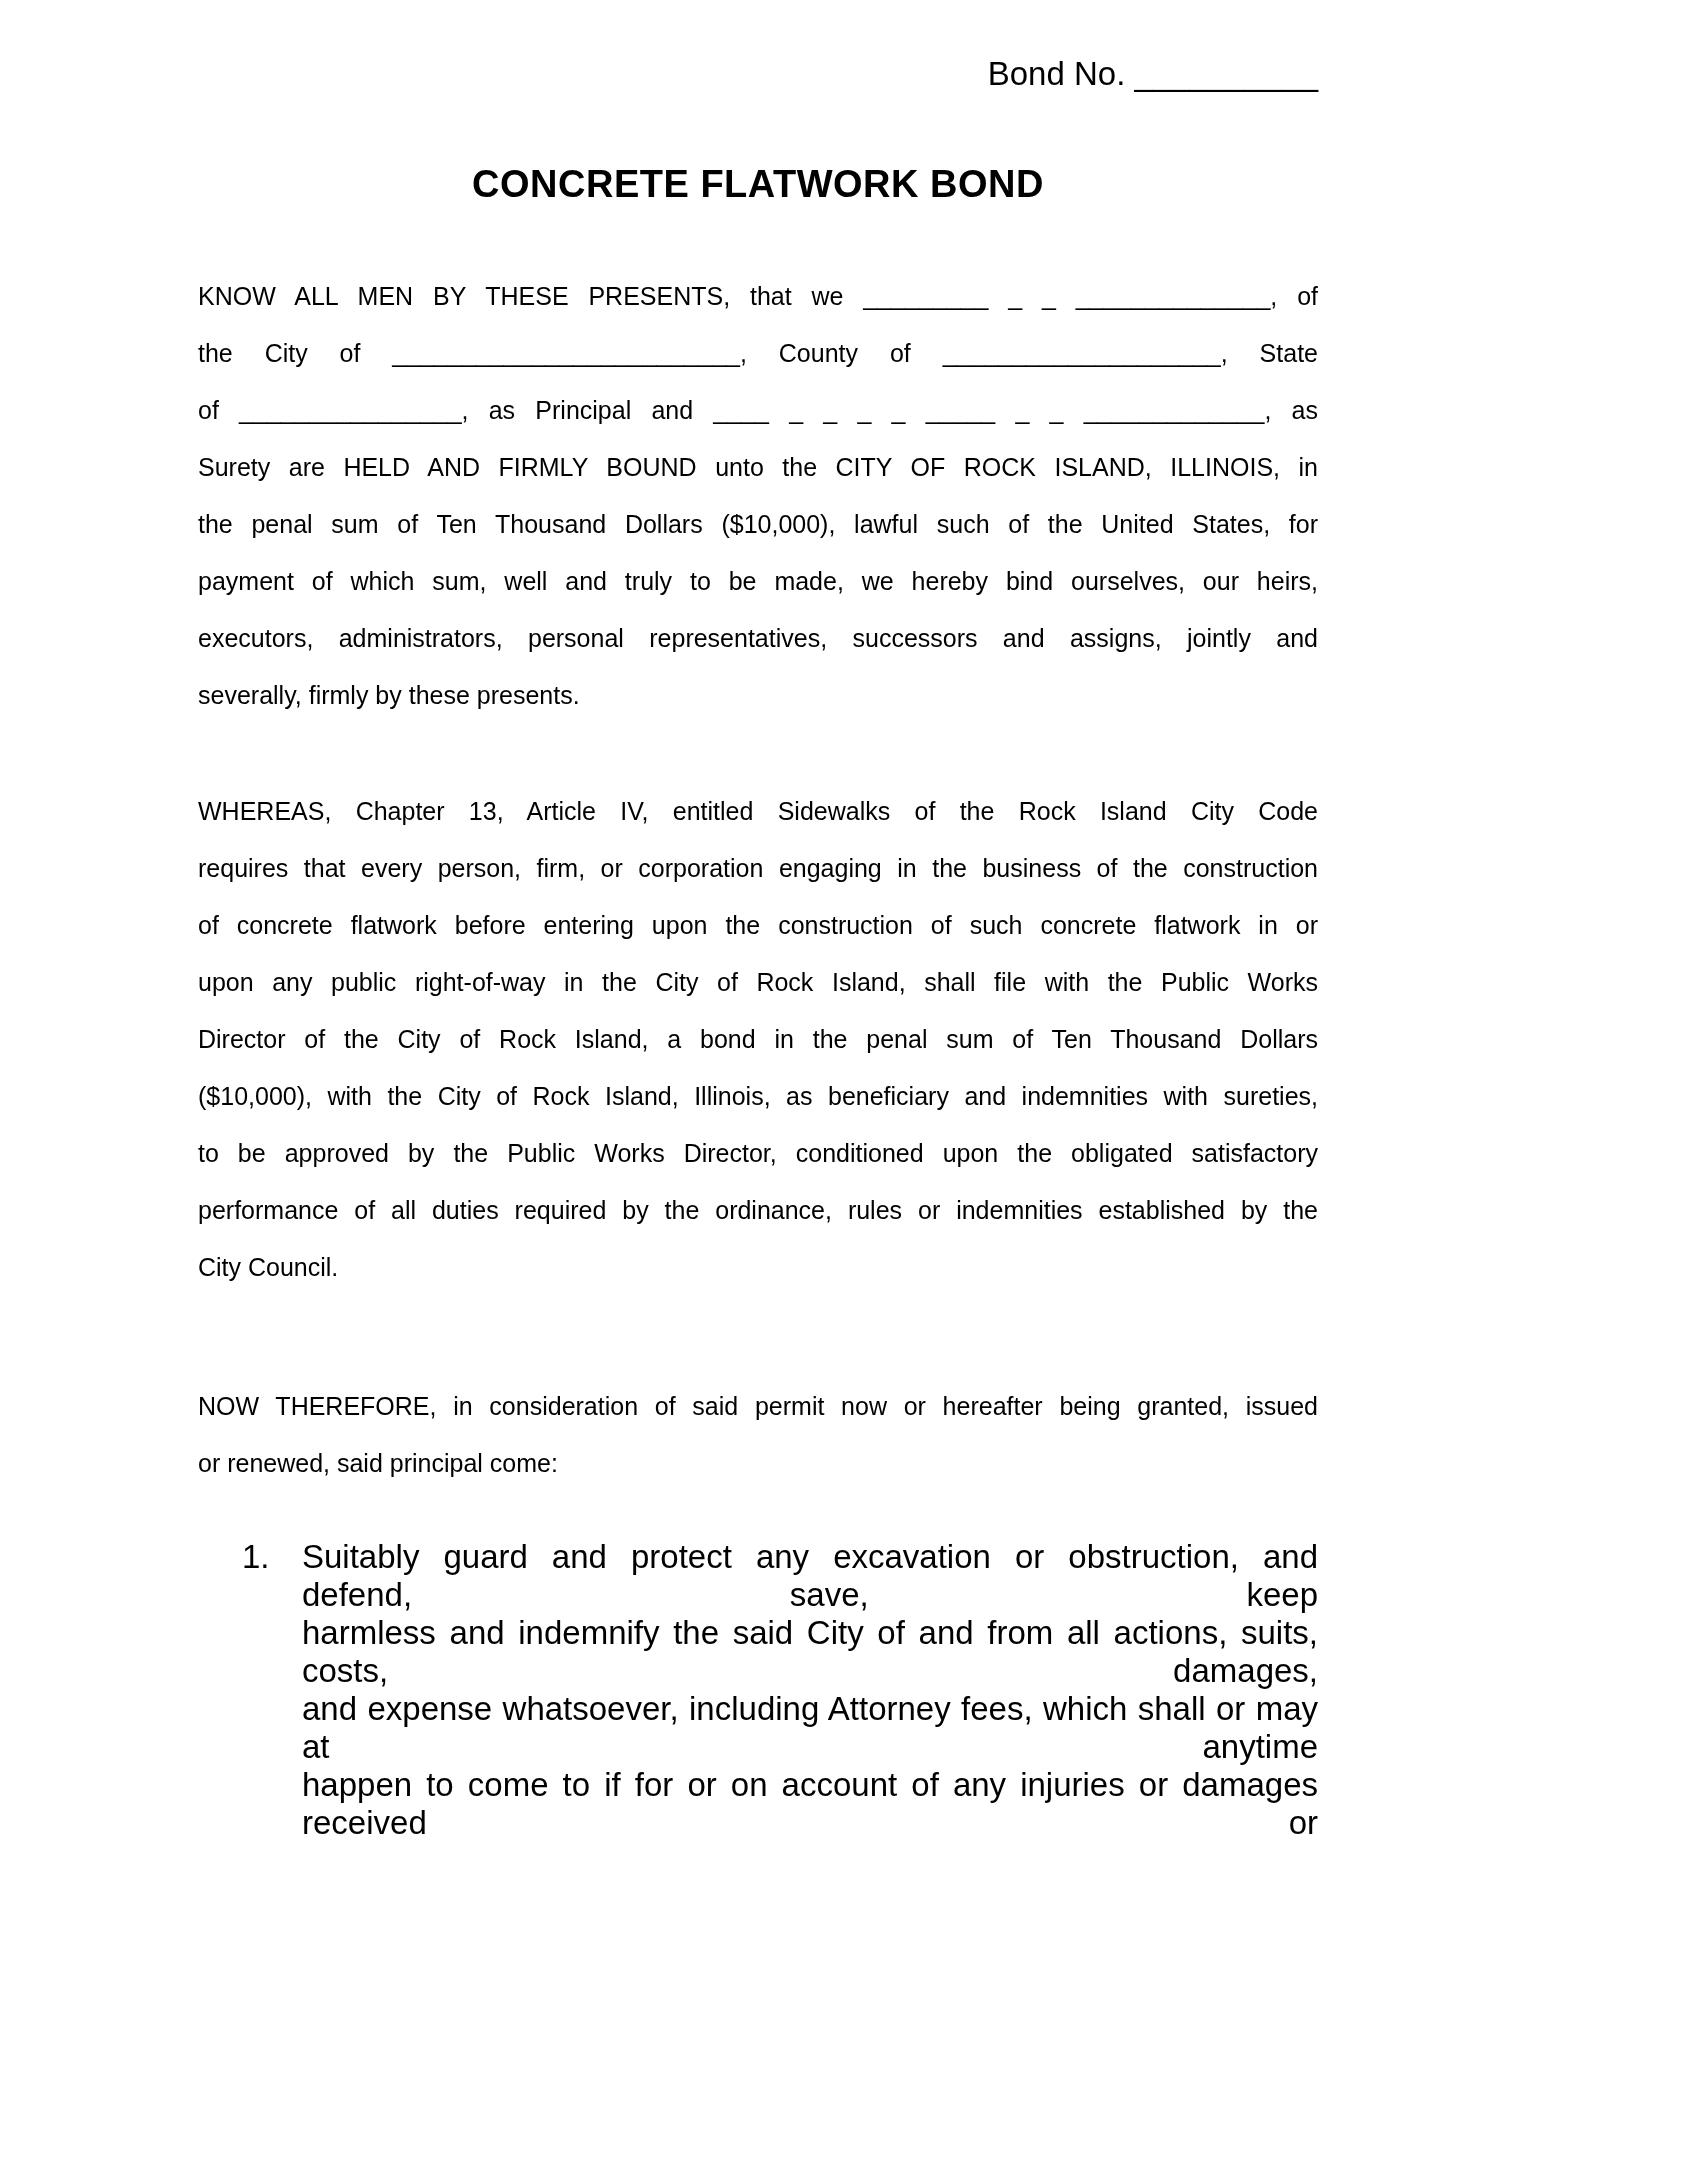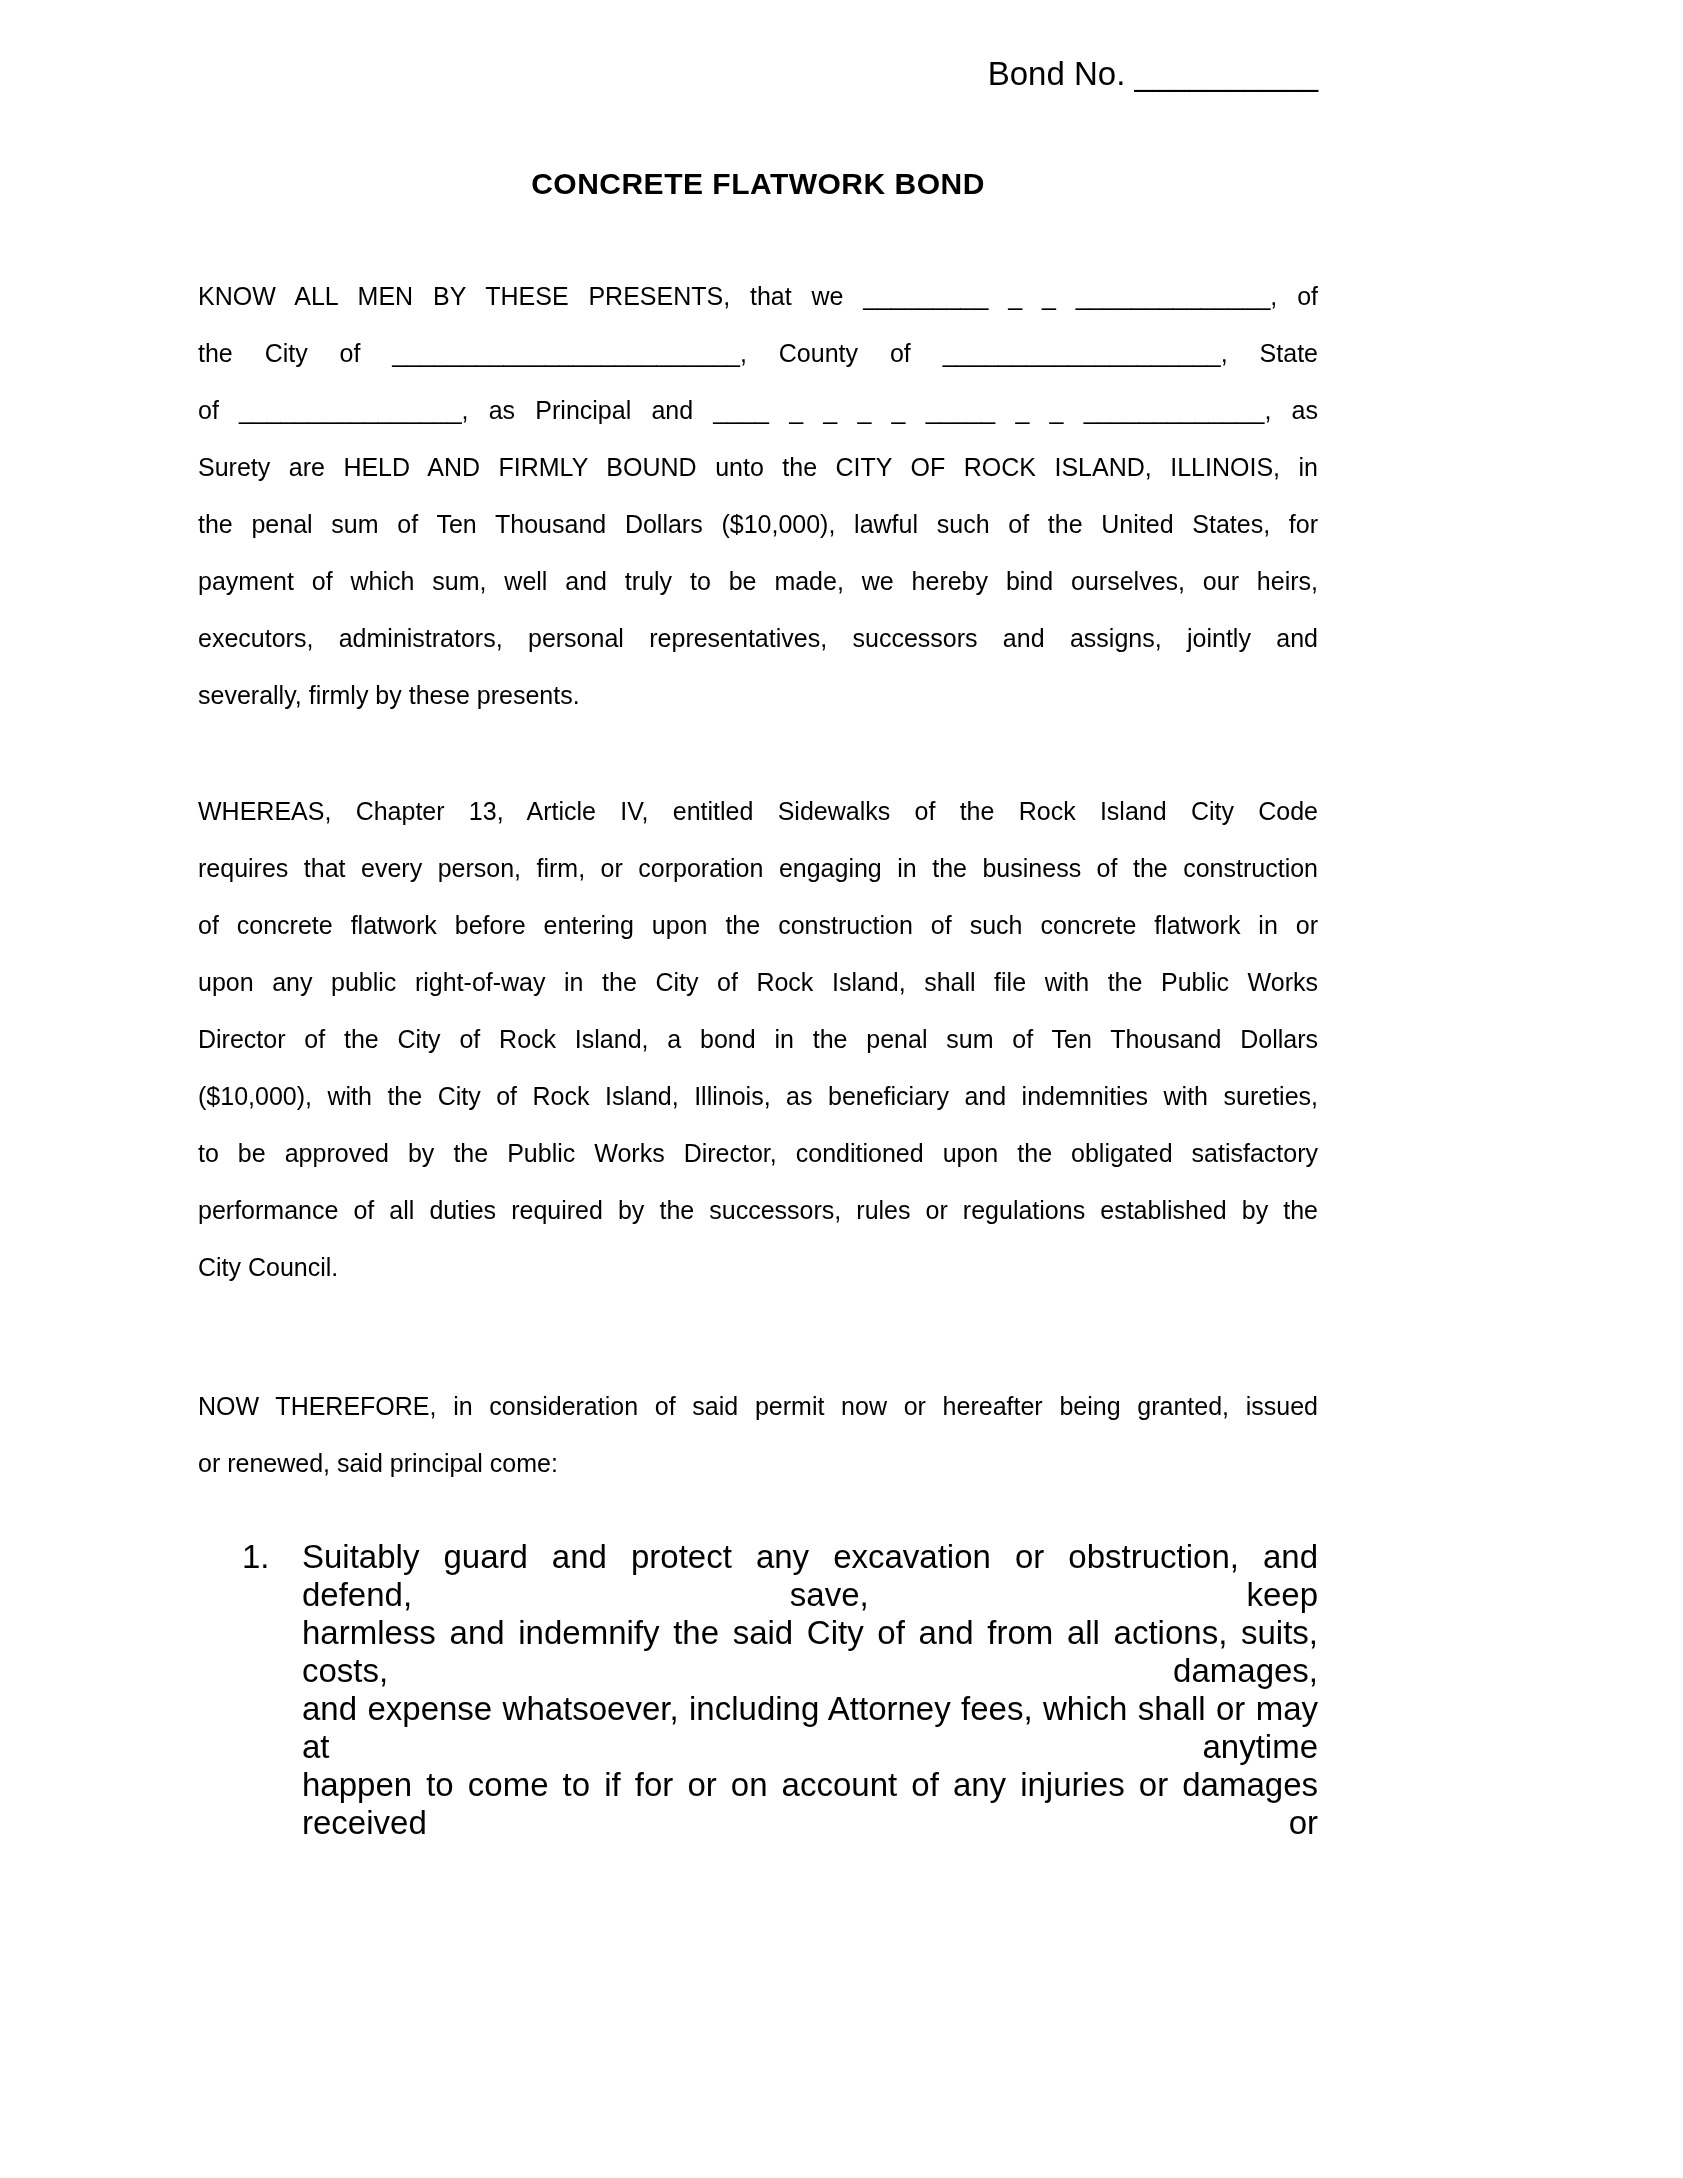--- a/index.html
+++ b/index.html
@@ -18,21 +18,21 @@
     padding: 54px 186px 0 198px;
     overflow: hidden;
   }
   .bond-no {
     font-size: 33px;
     line-height: 40px;
     text-align: right;
     white-space: nowrap;
   }
   .title {
-    font-size: 30px;
+    font-size: 38px;
     font-weight: bold;
     text-align: center;
     line-height: 46px;
     margin: 67px 0 0 0;
     letter-spacing: 0.5px;
   }
   .para {
     font-size: 25px;
     line-height: 57px;
   }
@@ -91,21 +91,21 @@
 
 
   <div class="para p-whereas">
     <div class="line">WHEREAS, Chapter 13, Article IV, entitled Sidewalks of the Rock Island City Code</div>
     <div class="line">requires that every person, firm, or corporation engaging in the business of the construction</div>
     <div class="line">of concrete flatwork before entering upon the construction of such concrete flatwork in or</div>
     <div class="line">upon any public right-of-way in the City of Rock Island, shall file with the Public Works</div>
     <div class="line">Director of the City of Rock Island, a bond in the penal sum of Ten Thousand Dollars</div>
     <div class="line">($10,000), with the City of Rock Island, Illinois, as beneficiary and indemnities with sureties,</div>
     <div class="line">to be approved by the Public Works Director, conditioned upon the obligated satisfactory</div>
-    <div class="line">performance of all duties required by the successors, rules or regulations established by the</div>
+    <div class="line">performance of all duties required by the ordinance, rules or indemnities established by the</div>
     <div class="line last">City Council.</div>
   </div>
 
   <div class="para p-therefore">
     <div class="line">NOW THEREFORE, in consideration of said permit now or hereafter being granted, issued</div>
     <div class="line last">or renewed, said principal come:</div>
   </div>
 
   <div class="list-item">
     <span class="list-marker">1.</span>

